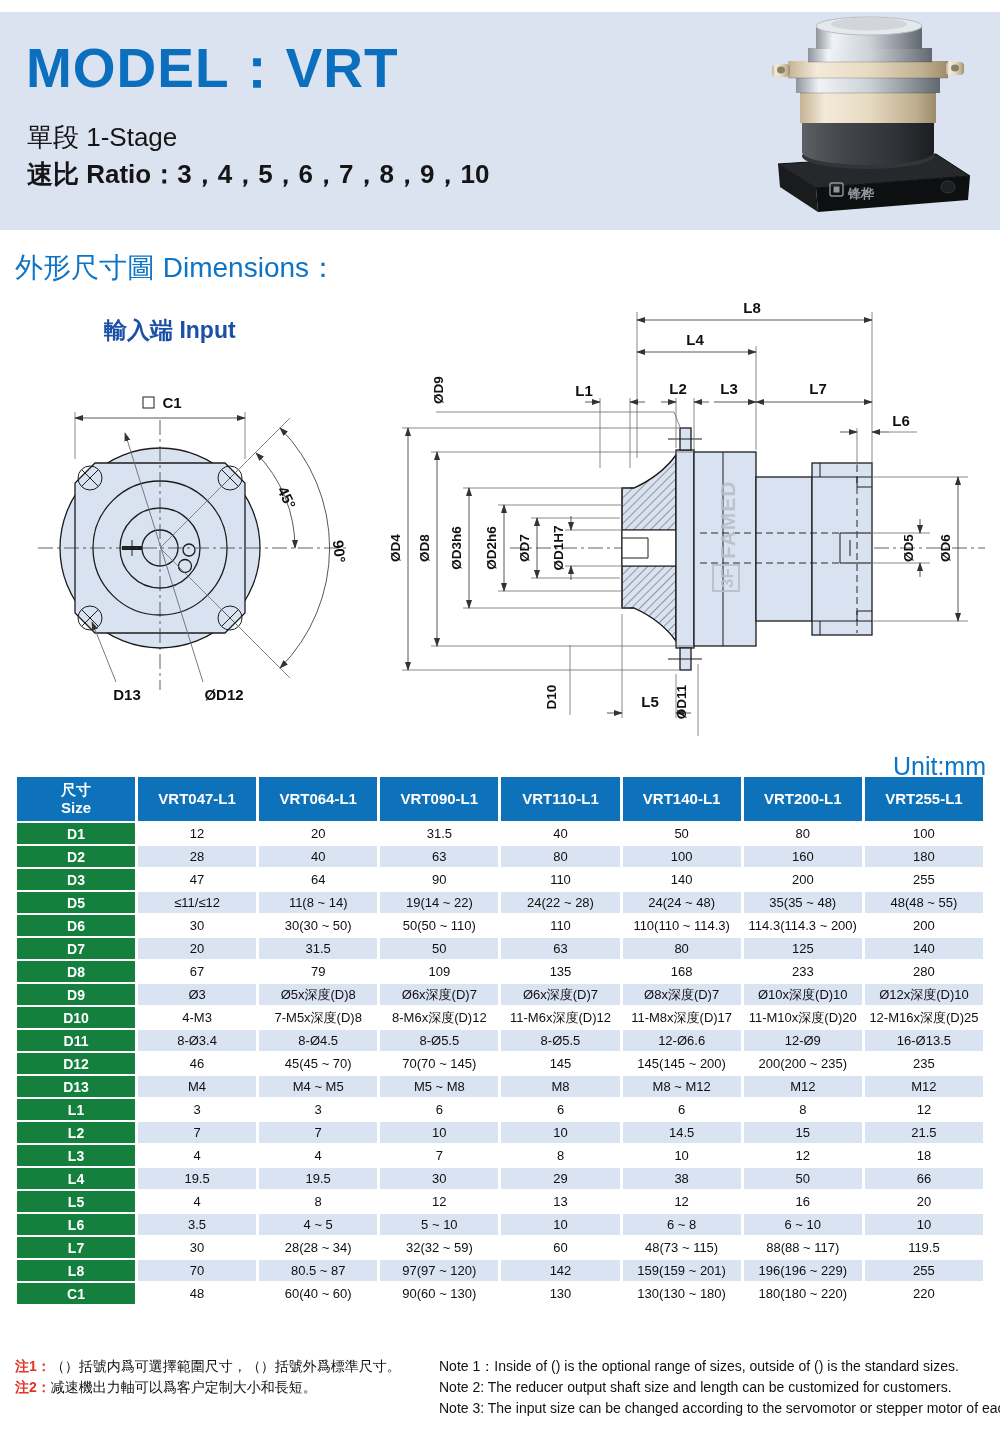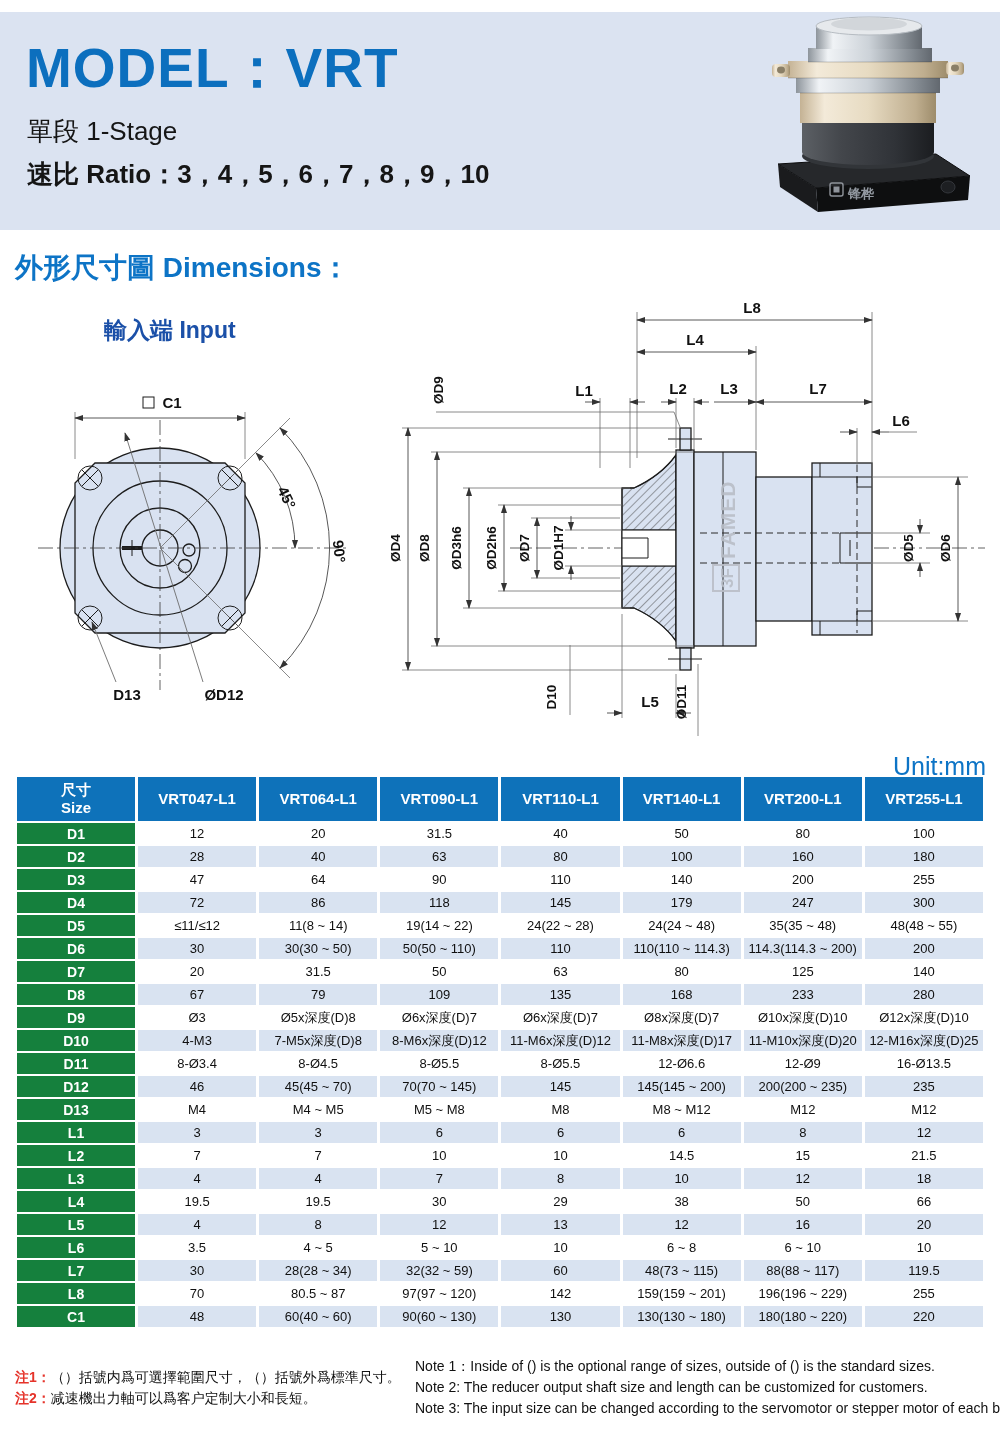--- a/index.html
+++ b/index.html
@@ -4,24 +4,24 @@
 <style>
   html,body{margin:0;padding:0;background:#ffffff;}
   .page{position:relative;width:1000px;height:1436px;background:#ffffff;overflow:hidden;
         font-family:"Liberation Sans",sans-serif;color:#111;padding-left:24px;}
   .abs{position:absolute;}
 
   
   .band{left:0;top:12px;width:1000px;height:218px;background:#dbe3f1;}
   .model-title{left:26px;top:32px;font-size:55px;font-weight:bold;color:#0c6fbe;letter-spacing:1px;}
   .sub-line{left:27px;font-size:26px;color:#151515;}
-  .stage{top:114px;}
+  .stage{top:120px;}
   .ratio{top:157px;font-weight:bold;}
 
-  .dim-heading{left:15px;top:249px;font-size:28px;font-weight:bold;color:#0d74c6;}
+  .dim-heading{left:15px;top:249px;font-size:28px;font-weight:normal;color:#0d74c6;}
   .input-label{left:104px;top:315px;font-size:23px;font-weight:bold;color:#1b50a8;}
   .unit-label{left:0;top:733px;width:986px;text-align:right;font-size:25px;color:#0d74c6;margin-top:19px;}
 
   
   .drawing{left:0;top:292px;width:1000px;height:470px;}
   .ol{fill:#d9e2f1;stroke:#1c1c1c;stroke-width:1.3;}
   .oln{fill:none;stroke:#1c1c1c;stroke-width:1.3;}
   .thin{fill:none;stroke:#1c1c1c;stroke-width:1;}
   .white{fill:#ffffff;stroke:#1c1c1c;stroke-width:1.1;}
   .cl{fill:none;stroke:#3a3a3a;stroke-width:0.8;stroke-dasharray:15 4 3 4;}
@@ -39,21 +39,21 @@
   
   .dims-table{position:absolute;left:14px;top:775px;width:972px;border-collapse:separate;
               border-spacing:3px 2px;table-layout:fixed;}
   .dims-table th,.dims-table td{text-align:center;vertical-align:middle;padding:0;}
   .dims-table thead th{background:#0e72ba;color:#fff;font-size:15px;font-weight:bold;height:44px;line-height:1.2;}
   .dims-table tbody th{background:#15803d;color:#fff;font-size:14px;font-weight:bold;height:21px;}
   .dims-table tbody td{font-size:13px;color:#101010;background:#ffffff;white-space:nowrap;overflow:hidden;}
   .dims-table tbody tr:nth-child(even) td{background:#d9e3f1;}
 
   
-  .notes{left:15px;top:1356px;width:970px;display:flex;gap:4px;font-size:14px;line-height:21px;align-items:center;}
+  .notes{left:15px;top:1356px;width:970px;display:flex;gap:28px;font-size:14px;line-height:21px;}
   .notes-zh{width:396px;flex:0 0 auto;}
   .notes-en{flex:1;}
   .note-line{white-space:nowrap;}
   .note-tag{color:#e5332a;font-weight:bold;}
 </style>
 </head>
 <body>
 
 <div class="page">
 
@@ -360,30 +360,20 @@
           <th>D3</th>
           <td>47</td>
           <td>64</td>
           <td>90</td>
           <td>110</td>
           <td>140</td>
           <td>200</td>
           <td>255</td>
         </tr>
         <tr>
-          <th>D4</th>
-          <td>72</td>
-          <td>86</td>
-          <td>118</td>
-          <td>145</td>
-          <td>179</td>
-          <td>247</td>
-          <td>300</td>
-        </tr>
-        <tr>
           <th>D5</th>
           <td>≤11/≤12</td>
           <td>11(8 ~ 14)</td>
           <td>19(14 ~ 22)</td>
           <td>24(22 ~ 28)</td>
           <td>24(24 ~ 48)</td>
           <td>35(35 ~ 48)</td>
           <td>48(48 ~ 55)</td>
         </tr>
         <tr>

